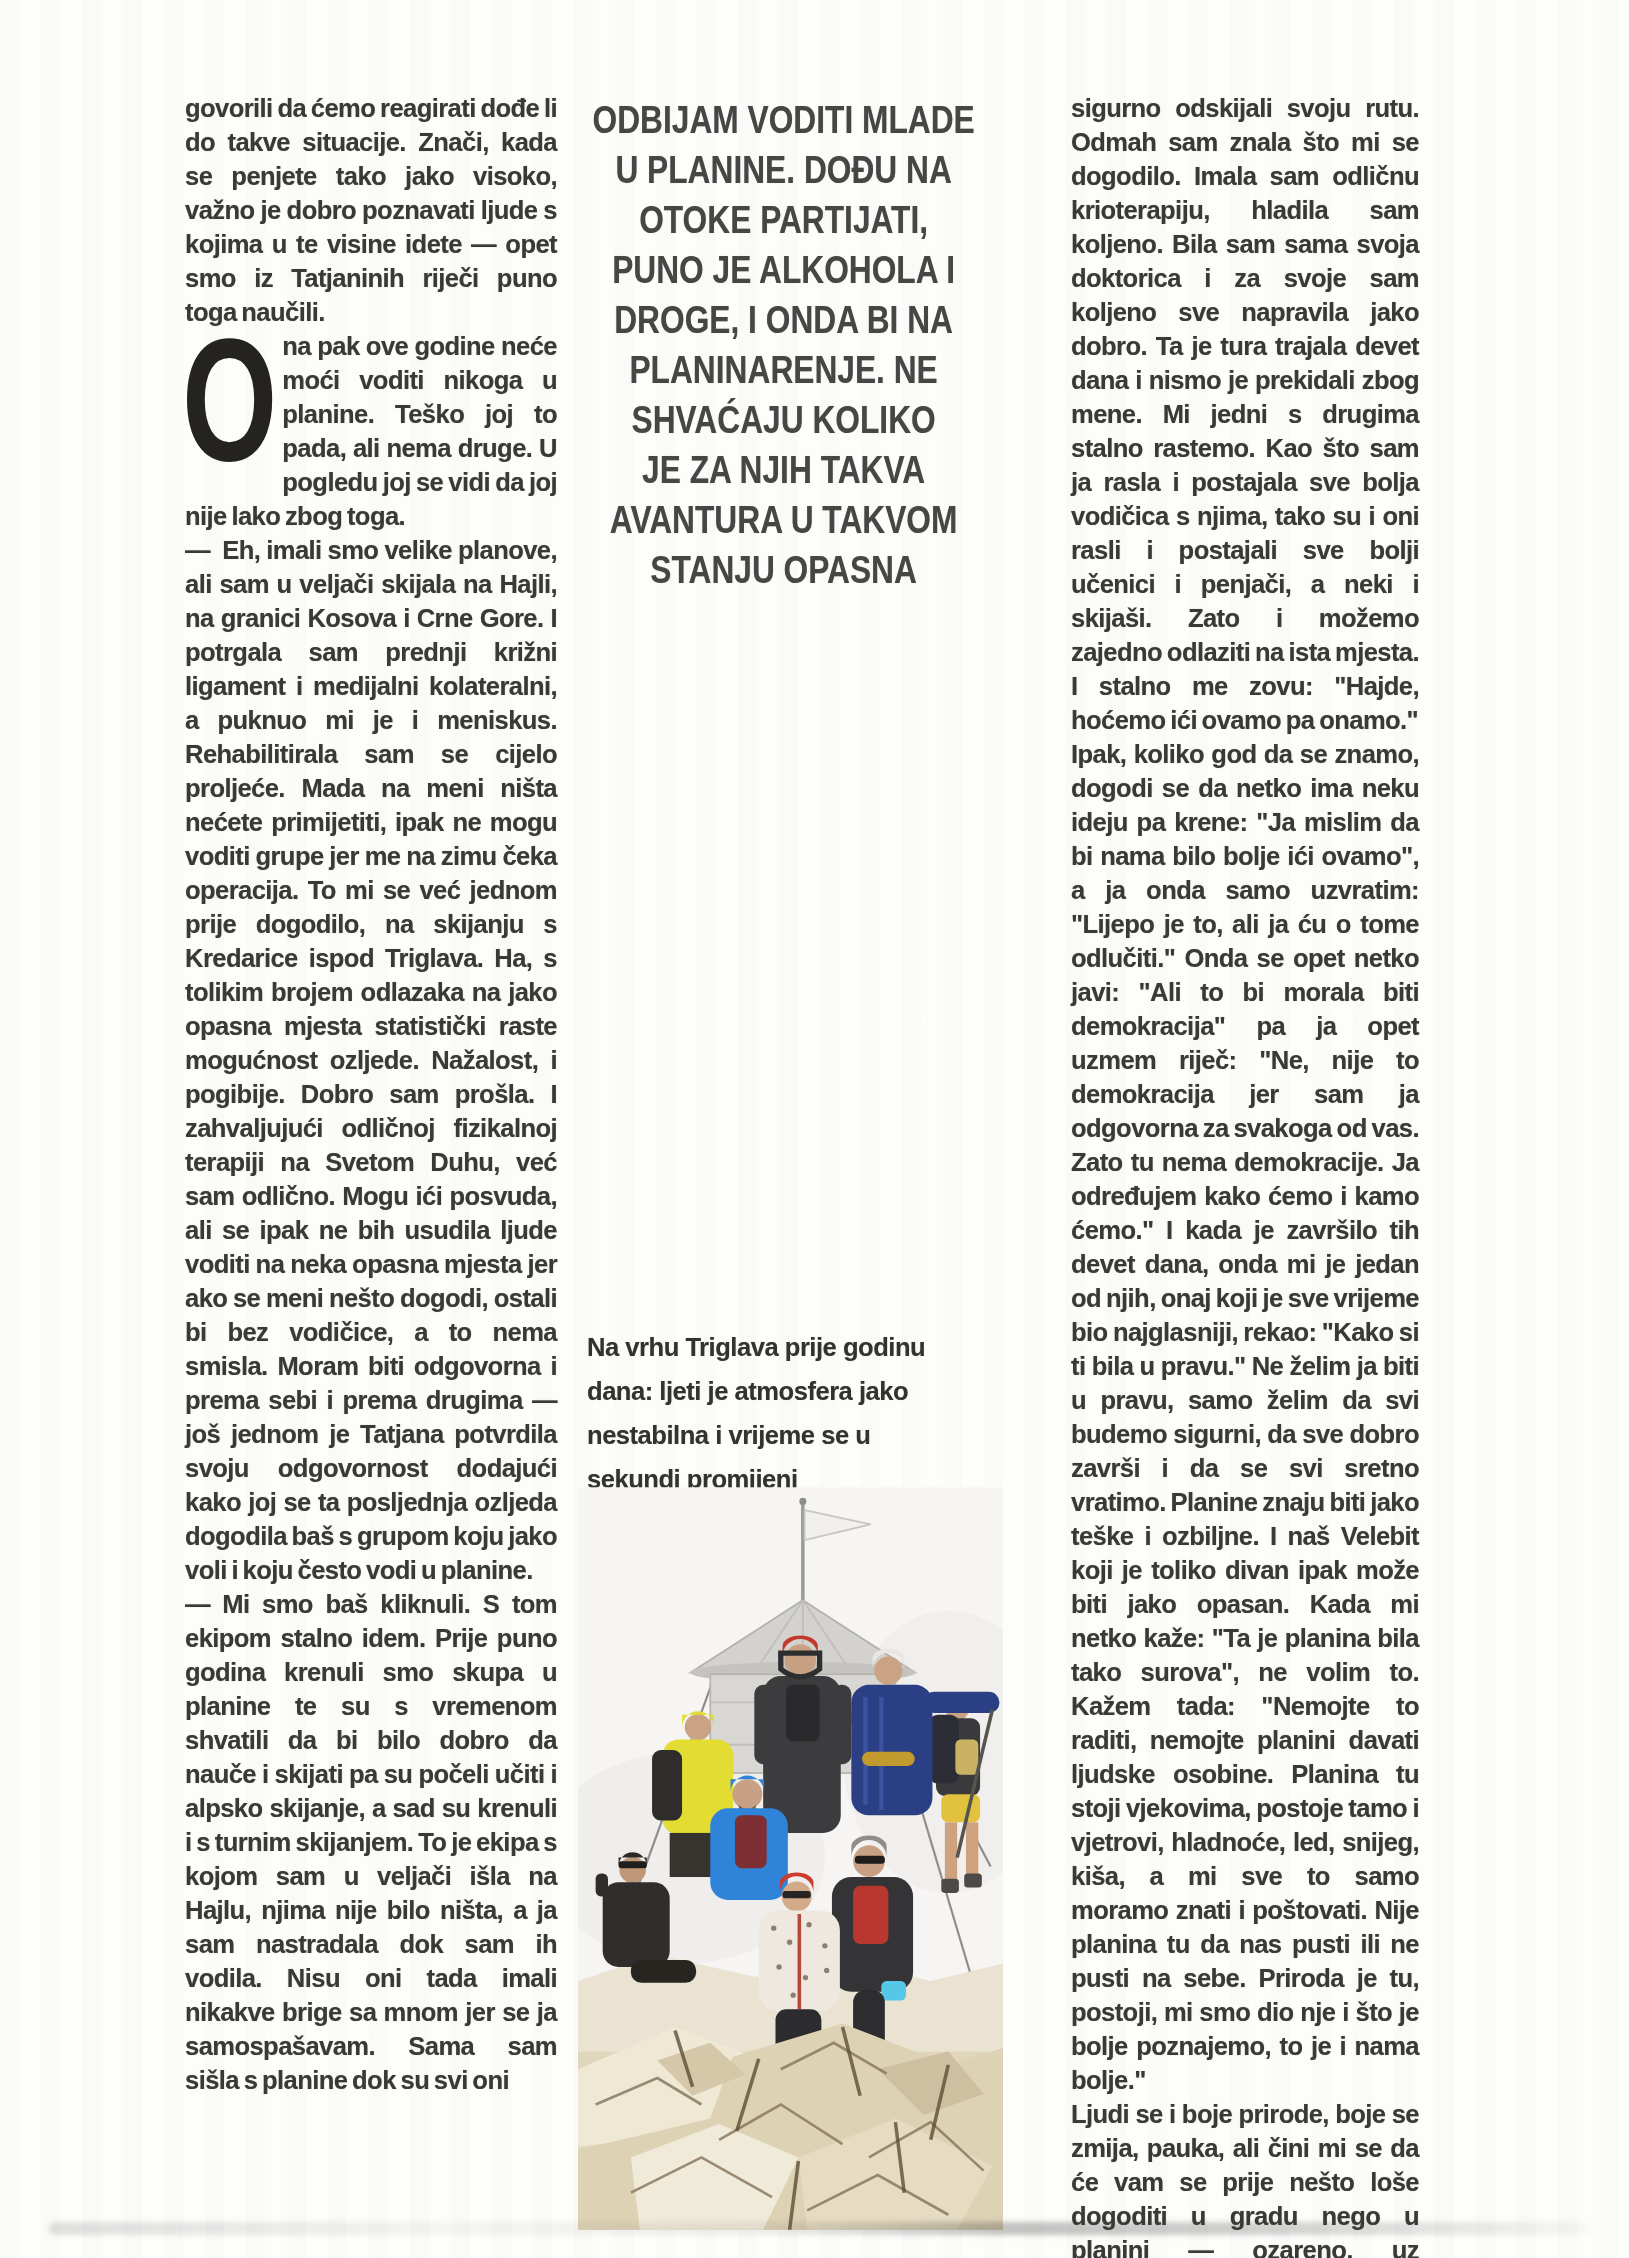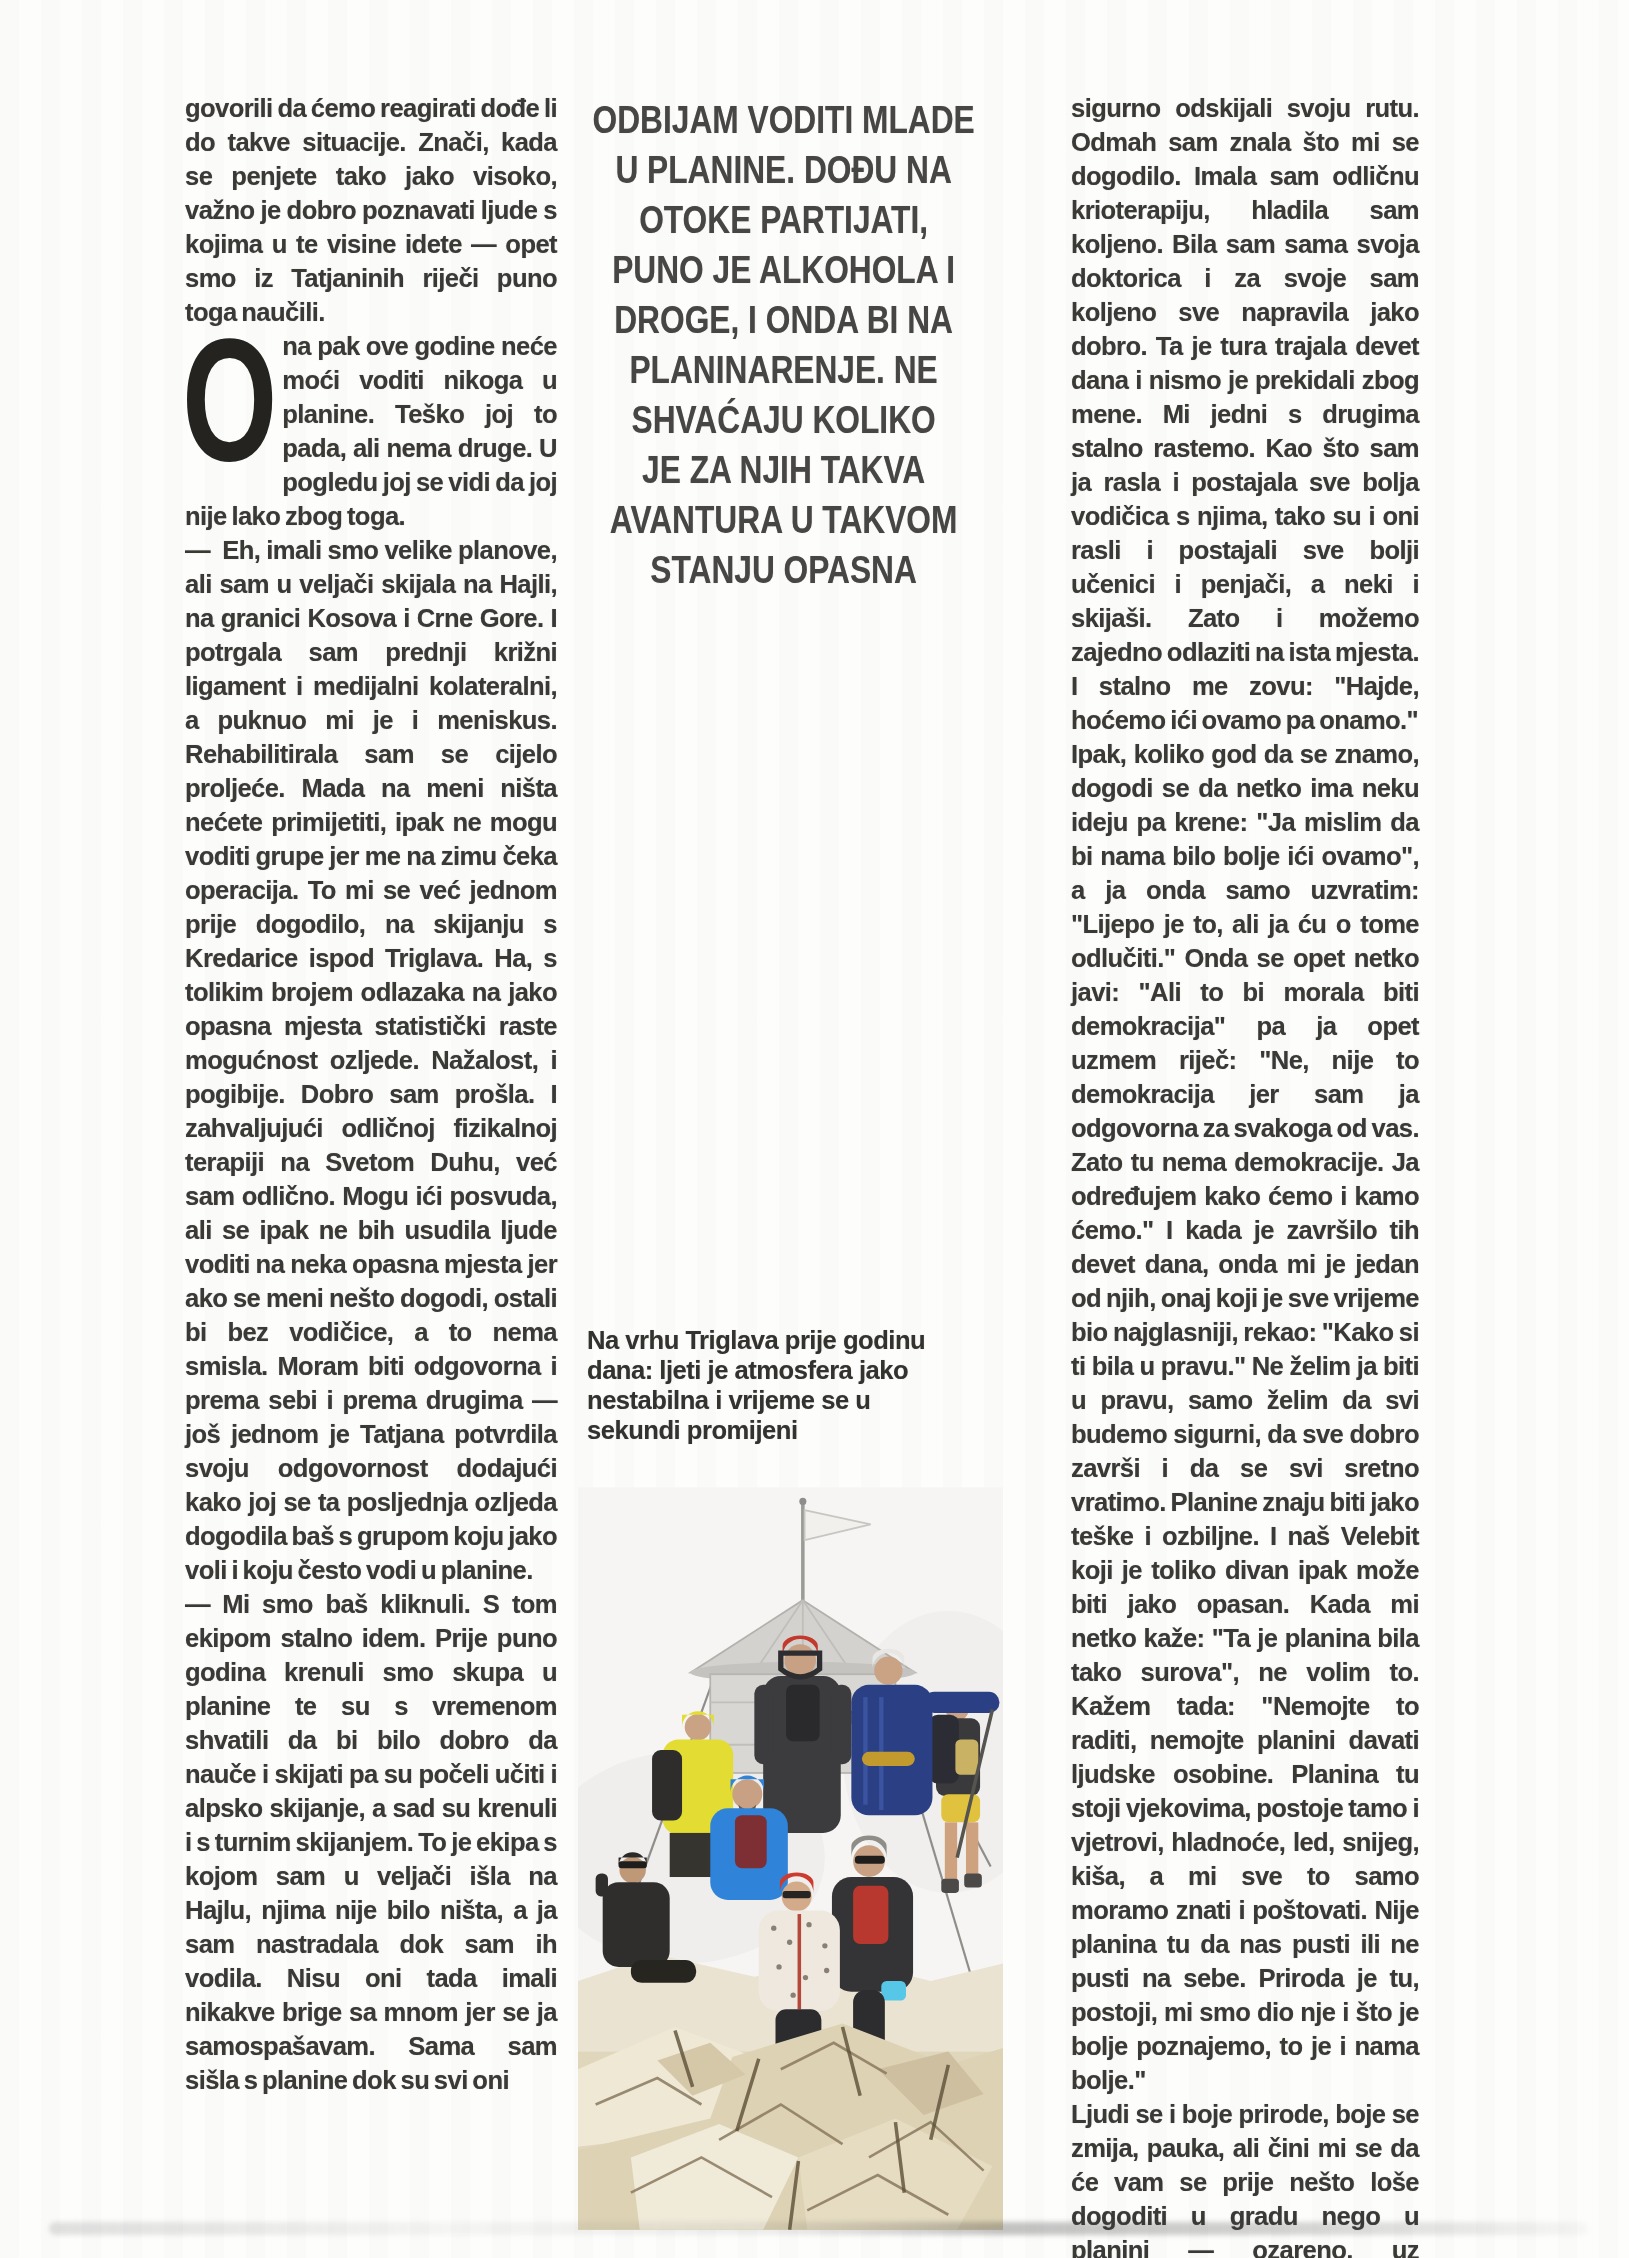--- a/index.html
+++ b/index.html
@@ -57,21 +57,21 @@
     letter-spacing:0px;
     white-space:pre-line;
     text-shadow:0 0 0.9px rgba(80,80,78,0.4);
   }
   .caption{
     position:absolute;
     left:587px;top:1325px;
     width:408px;
     color:#33322f;
     font-size:25.6px;
-    line-height:30px;
+    line-height:44px;
     font-weight:700;
     letter-spacing:-0.5px;
     white-space:pre-line;
     text-shadow:0 0 0.9px rgba(70,70,68,0.4);
   }
   .photo{
     position:absolute;
     left:578px;top:1487px;
     width:425px;height:743px;
   }

